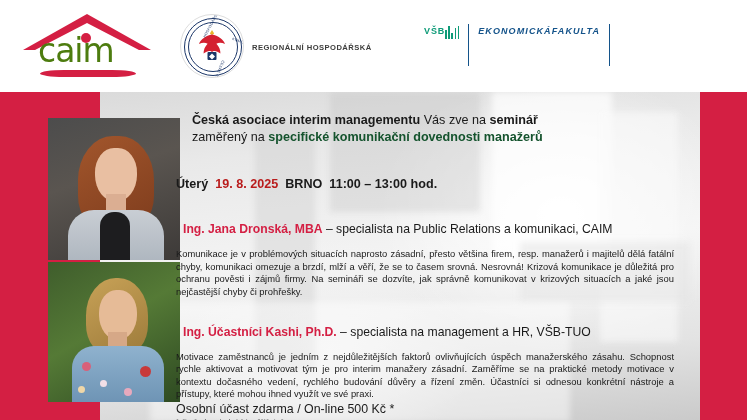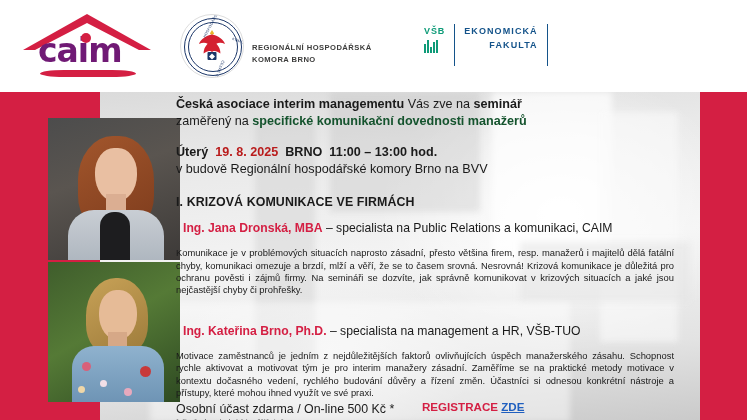--- a/index.html
+++ b/index.html
@@ -12,22 +12,22 @@
   .poster{position:relative;width:747px;height:420px;overflow:hidden;background:#fff;}
 
   
   .header{position:absolute;left:0;top:0;width:747px;height:92px;background:#ffffff;z-index:30;}
 
   
   .caim-logo{position:absolute;left:18px;top:10px;width:138px;height:70px;}
   .caim-roof{position:absolute;left:0;top:2px;width:138px;height:40px;}
   .caim-word{
     position:absolute;left:20px;top:24px;width:100px;
-    font-family:"DejaVu Sans", sans-serif;font-weight:bold;font-size:33px;
-    color:#701a75;letter-spacing:-1px;line-height:1;
+    font-family:"DejaVu Sans", sans-serif;font-weight:normal;font-size:33px;
+    color:#4d7c0f;letter-spacing:-1px;line-height:1;
   }
   .caim-dot{position:absolute;left:63px;top:23px;width:10px;height:10px;border-radius:50%;background:#d41f43;}
   .caim-base{position:absolute;left:22px;top:60px;width:96px;height:7px;background:#d41f43;border-radius:50%/100%;}
 
   
   .rhk{position:absolute;left:180px;top:14px;width:200px;height:64px;}
   .rhk-seal{position:absolute;left:0;top:0;width:62px;height:62px;border-radius:50%;
     background:#ffffff;border:1px solid #ddd;overflow:hidden;}
   .rhk-ring{position:absolute;left:3px;top:3px;width:56px;height:56px;border-radius:50%;
     border:1.5px solid #1b3668;}
@@ -38,32 +38,32 @@
   .rhk-micro span{position:absolute;transform-origin:0 0;white-space:nowrap;}
   .rhk-eagle{position:absolute;left:16px;top:13px;width:30px;height:36px;}
   .rhk-text{
     position:absolute;left:72px;top:28px;width:128px;
     font-size:7.6px;font-weight:bold;color:#3c3c3b;letter-spacing:.45px;line-height:1.55;
     font-family:"Liberation Sans",sans-serif;
   }
 
   
   .vsb{position:absolute;left:424px;top:24px;height:46px;display:flex;align-items:flex-start;}
-  .vsb-col{display:flex;flex-direction:column;justify-content:flex-start;text-align:right;}
+  .vsb-col{display:flex;flex-direction:row;justify-content:flex-start;}
   .vsb-bars{display:flex;align-items:flex-end;height:13px;gap:1.5px;margin-top:2px;margin-bottom:1px;}
   .vsb-bars i{display:block;width:1.6px;background:#0e9b78;}
   .vsb-bars i:nth-child(1){height:9px;}
   .vsb-bars i:nth-child(2){height:13px;}
   .vsb-bars i:nth-child(3){height:6px;}
   .vsb-bars i:nth-child(4){height:11px;}
   .vsb-bars i:nth-child(5){height:13px;}
   .vsb-vsb{font-size:9px;font-weight:bold;color:#0e9b78;letter-spacing:.9px;line-height:14px;}
   .vsb-name{font-size:9px;font-weight:bold;color:#14538a;letter-spacing:1.1px;line-height:14px;margin-left:7px;}
   .vsb-div{width:1px;background:#14538a;height:42px;margin:0 9px;}
-  .vsb-blk{font-size:9px;font-weight:bold;color:#14538a;letter-spacing:1.1px;line-height:14px;}
+  .vsb-blk{font-size:9px;font-weight:bold;color:#14538a;letter-spacing:1.1px;line-height:14px;font-style:italic;}
 
   
   .bg{position:absolute;left:0;top:92px;width:747px;height:328px;overflow:hidden;z-index:0;
     background:
       radial-gradient(ellipse 260px 200px at 560px 120px, rgba(255,255,255,.95) 0%, rgba(255,255,255,0) 70%),
       radial-gradient(ellipse 200px 160px at 330px 260px, rgba(245,245,245,.8) 0%, rgba(245,245,245,0) 72%),
       linear-gradient(175deg,#d9d9d9 0%, #e9e9e9 22%, #f3f3f3 50%, #e3e3e3 78%, #c9c9c9 100%);
   }
   .bg-shape{position:absolute;background:rgba(255,255,255,.55);filter:blur(3px);}
   .bg-s1{left:492px;top:0px;width:120px;height:180px;background:rgba(255,255,255,.7);}
@@ -98,21 +98,21 @@
   .p2-face{position:absolute;left:51px;top:28px;width:38px;height:50px;border-radius:47% 47% 52% 52%;
     background:#e6bb97;}
   .p2-neck{position:absolute;left:60px;top:70px;width:19px;height:16px;background:#d6a887;}
   .p2-body{position:absolute;left:24px;top:84px;width:92px;height:58px;border-radius:22px 22px 0 0;
     background:linear-gradient(180deg,#8fb2ce,#6d93b4);}
   .p2-fl{position:absolute;border-radius:50%;}
 
   
   .content{position:absolute;left:176px;top:92px;width:514px;height:328px;z-index:10;}
 
-  .lead{margin:0;padding-top:4px;font-size:12.6px;line-height:1.33;color:#1a1a1a;}
+  .lead{margin:16px;padding-top:4px;font-size:12.6px;line-height:1.33;color:#1a1a1a;}
   .lead b{font-weight:bold;}
   .lead .red{color:#14532d;font-weight:bold;}
 
   .when{margin:0;padding-top:15px;font-size:12.6px;line-height:1.34;color:#1a1a1a;}
   .when .b{font-weight:bold;}
   .when .red{color:#b91c1c;font-weight:bold;}
   .when .loc{display:block;font-weight:normal;}
 
   .sec{padding-top:17px;}
   .sec.two{padding-top:15px;}
@@ -168,21 +168,20 @@
           <path d="M15 25.5 l3 3 -3 3 -3 -3z" fill="#ffffff"></path>
         </svg>
         <div class="rhk-micro">
           <span style="left:31px;top:4px;transform:rotate(-62deg) translate(-20px,0)">HOSPODÁŘSKÁ</span>
           <span style="left:52px;top:22px;transform:rotate(18deg)">KOMORA</span>
           <span style="left:44px;top:46px;transform:rotate(112deg)">ČESKÉ REPUBLIKY</span>
         </div>
       </div>
       <div class="rhk-text">
         <div>REGIONÁLNÍ HOSPODÁŘSKÁ</div>
-        <div>KOMORA BRNO</div>
       </div>
     </div>
 
     <div class="vsb">
       <div class="vsb-col">
         <div class="vsb-vsb">VŠB</div>
         <div class="vsb-bars">
           <i></i>
             <i></i>
             <i></i>
@@ -223,40 +222,35 @@
     <p class="lead">
       <b>Česká asociace interim managementu</b><span> Vás zve na </span><b>seminář</b><br>
       <span>zaměřený na </span><span class="red">specifické komunikační dovednosti manažerů</span>
     </p>
 
     <p class="when">
       <span class="b">Úterý</span>&nbsp;
       <span class="red">19. 8. 2025</span>&nbsp;
       <span class="b">BRNO</span>&nbsp;
       <span class="b">11:00 – 13:00 hod.</span>
-      <span class="loc">v budově Regionální hospodářské komory Brno na BVV</span>
     </p>
 
     <div class="sec">
-      <h2 class="sec-title">I. KRIZOVÁ KOMUNIKACE VE FIRMÁCH</h2>
       <p class="sec-speaker">
         <span class="name">Ing. Jana Dronská, MBA</span><span> – specialista na Public Relations a komunikaci, CAIM</span>
       </p>
       <p class="sec-body">Komunikace je v problémových situacích naprosto zásadní, přesto většina firem, resp. manažerů i majitelů dělá fatální chyby, komunikaci omezuje a brzdí, mlží a věří, že se to časem srovná. Nesrovná! Krizová komunikace je důležitá pro ochranu pověsti i zájmů firmy. Na semináři se dozvíte, jak správně komunikovat v krizových situacích a jaké jsou nejčastější chyby či prohřešky.</p>
     </div>
 
     <div class="sec two">
       <p class="sec-speaker">
-        <span class="name">Ing. Kateřina Brno, Ph.D.</span><span> – specialista na management a HR, VŠB-TUO</span>
+        <span class="name">Ing. Účastníci Kashi, Ph.D.</span><span> – specialista na management a HR, VŠB-TUO</span>
       </p>
       <p class="sec-body">Motivace zaměstnanců je jedním z nejdůležitějších faktorů ovlivňujících úspěch manažerského zásahu. Schopnost rychle aktivovat a motivovat tým je pro interim manažery zásadní. Zaměříme se na praktické metody motivace v kontextu dočasného vedení, rychlého budování důvěry a řízení změn. Účastníci si odnesou konkrétní nástroje a přístupy, které mohou ihned využít ve své praxi.</p>
     </div>
 
     <div class="footer">
       <p class="price">Osobní účast zdarma / On-line 500 Kč *</p>
-      <span class="reg">
-        <span class="r1">REGISTRACE </span><a class="r2" href="#">ZDE</a>
-      </span>
       <p class="note">*příspěvek na technické zajištění přenosu</p>
     </div>
 
   </div>
 </div>
 
 </body></html>

